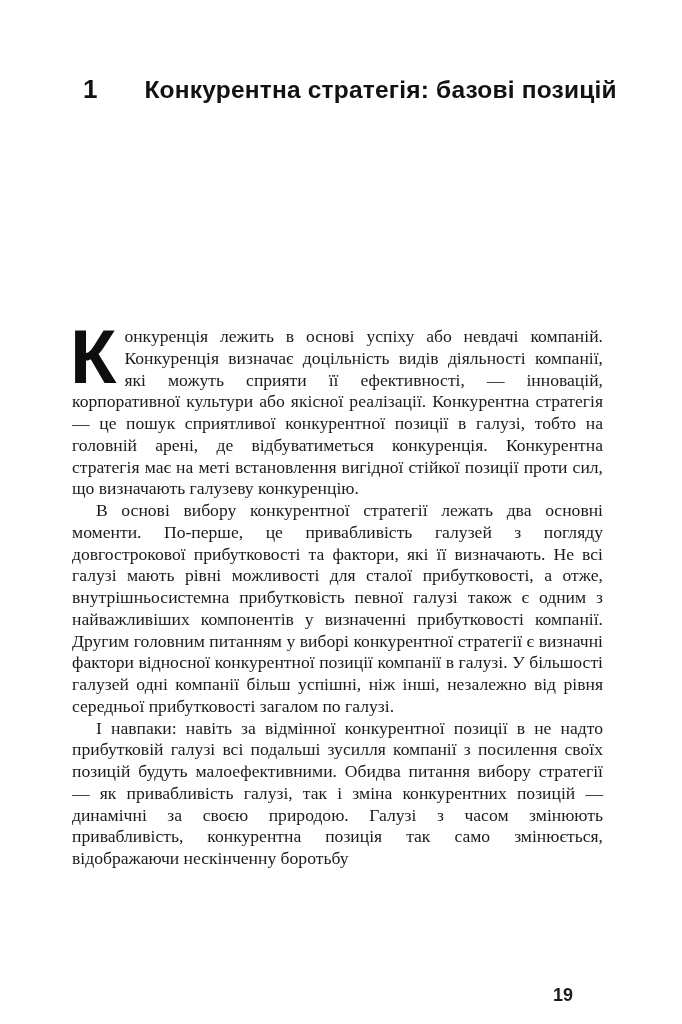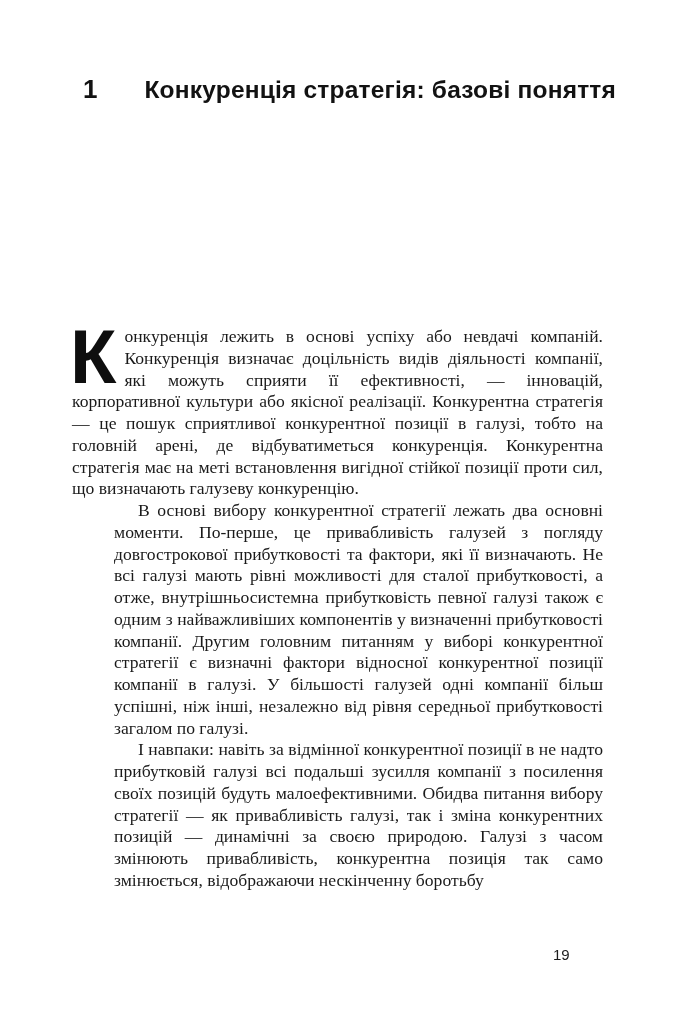--- a/index.html
+++ b/index.html
@@ -46,52 +46,52 @@
     line-height: 21.75px;
     text-align: justify;
     color: #1a1a1a;
   }
   .body-text p {
     margin: 0;
     padding: 0;
   }
   .body-text p.indent {
     text-indent: 24px;
-    margin-left: 42px;
   }
   .dropcap {
     float: left;
     font-family: "Liberation Sans", "DejaVu Sans", sans-serif;
     font-weight: 700;
     font-size: 76px;
     line-height: 56px;
     height: 61px;
     margin: 3px 8px 0 -2px;
     color: #0e0e0e;
   }
   .lead-word {
     font-weight: 400;
   }
   .page-number {
     position: absolute;
-    top: 946px;
+    top: 985px;
     left: 553px;
     font-family: "Liberation Sans", "DejaVu Sans", sans-serif;
-    font-size: 15px;
+    font-size: 18px;
     color: #1c1c1c;
+    font-weight: bold;
   }
 </style>
 </head>
 <body>
 
 <div class="page">
 
   <header class="chapter-header">
     <span class="chapter-number">1</span>
-    <h1 class="chapter-title">Конкуренція стратегія: базові поняття</h1>
+    <h1 class="chapter-title">Конкурентна стратегія: базові позицій</h1>
   </header>
 
   <main class="body-text">
     <p class="para">
       <span class="dropcap">К</span><span class="lead-word">онкуренція</span><span> лежить в основі успіху або невдачі компаній. Конкуренція визначає доцільність видів діяльності компанії, які можуть сприяти її ефективності, — інновацій, корпоративної культури або якісної реалізації. Конкурентна стратегія — це пошук сприятливої конкурентної позиції в галузі, тобто на головній арені, де відбуватиметься конкуренція. Конкурентна стратегія має на меті встановлення вигідної стійкої позиції проти сил, що визначають галузеву конкуренцію.</span>
     </p>
     <p class="para indent">В основі вибору конкурентної стратегії лежать два основні моменти. По-перше, це привабливість галузей з погляду довгострокової прибутковості та фактори, які її визначають. Не всі галузі мають рівні можливості для сталої прибутковості, а отже, внутрішньосистемна прибутковість певної галузі також є одним з найважливіших компонентів у визначенні прибутковості компанії. Другим головним питанням у виборі конкурентної стратегії є визначні фактори відносної конкурентної позиції компанії в галузі. У більшості галузей одні компанії більш успішні, ніж інші, незалежно від рівня середньої прибутковості загалом по галузі.</p>
     <p class="para indent">І навпаки: навіть за відмінної конкурентної позиції в не надто прибутковій галузі всі подальші зусилля компанії з посилення своїх позицій будуть малоефективними. Обидва питання вибору стратегії — як привабливість галузі, так і зміна конкурентних позицій — динамічні за своєю природою. Галузі з часом змінюють привабливість, конкурентна позиція так само змінюється, відображаючи нескінченну боротьбу</p>
   </main>
 

